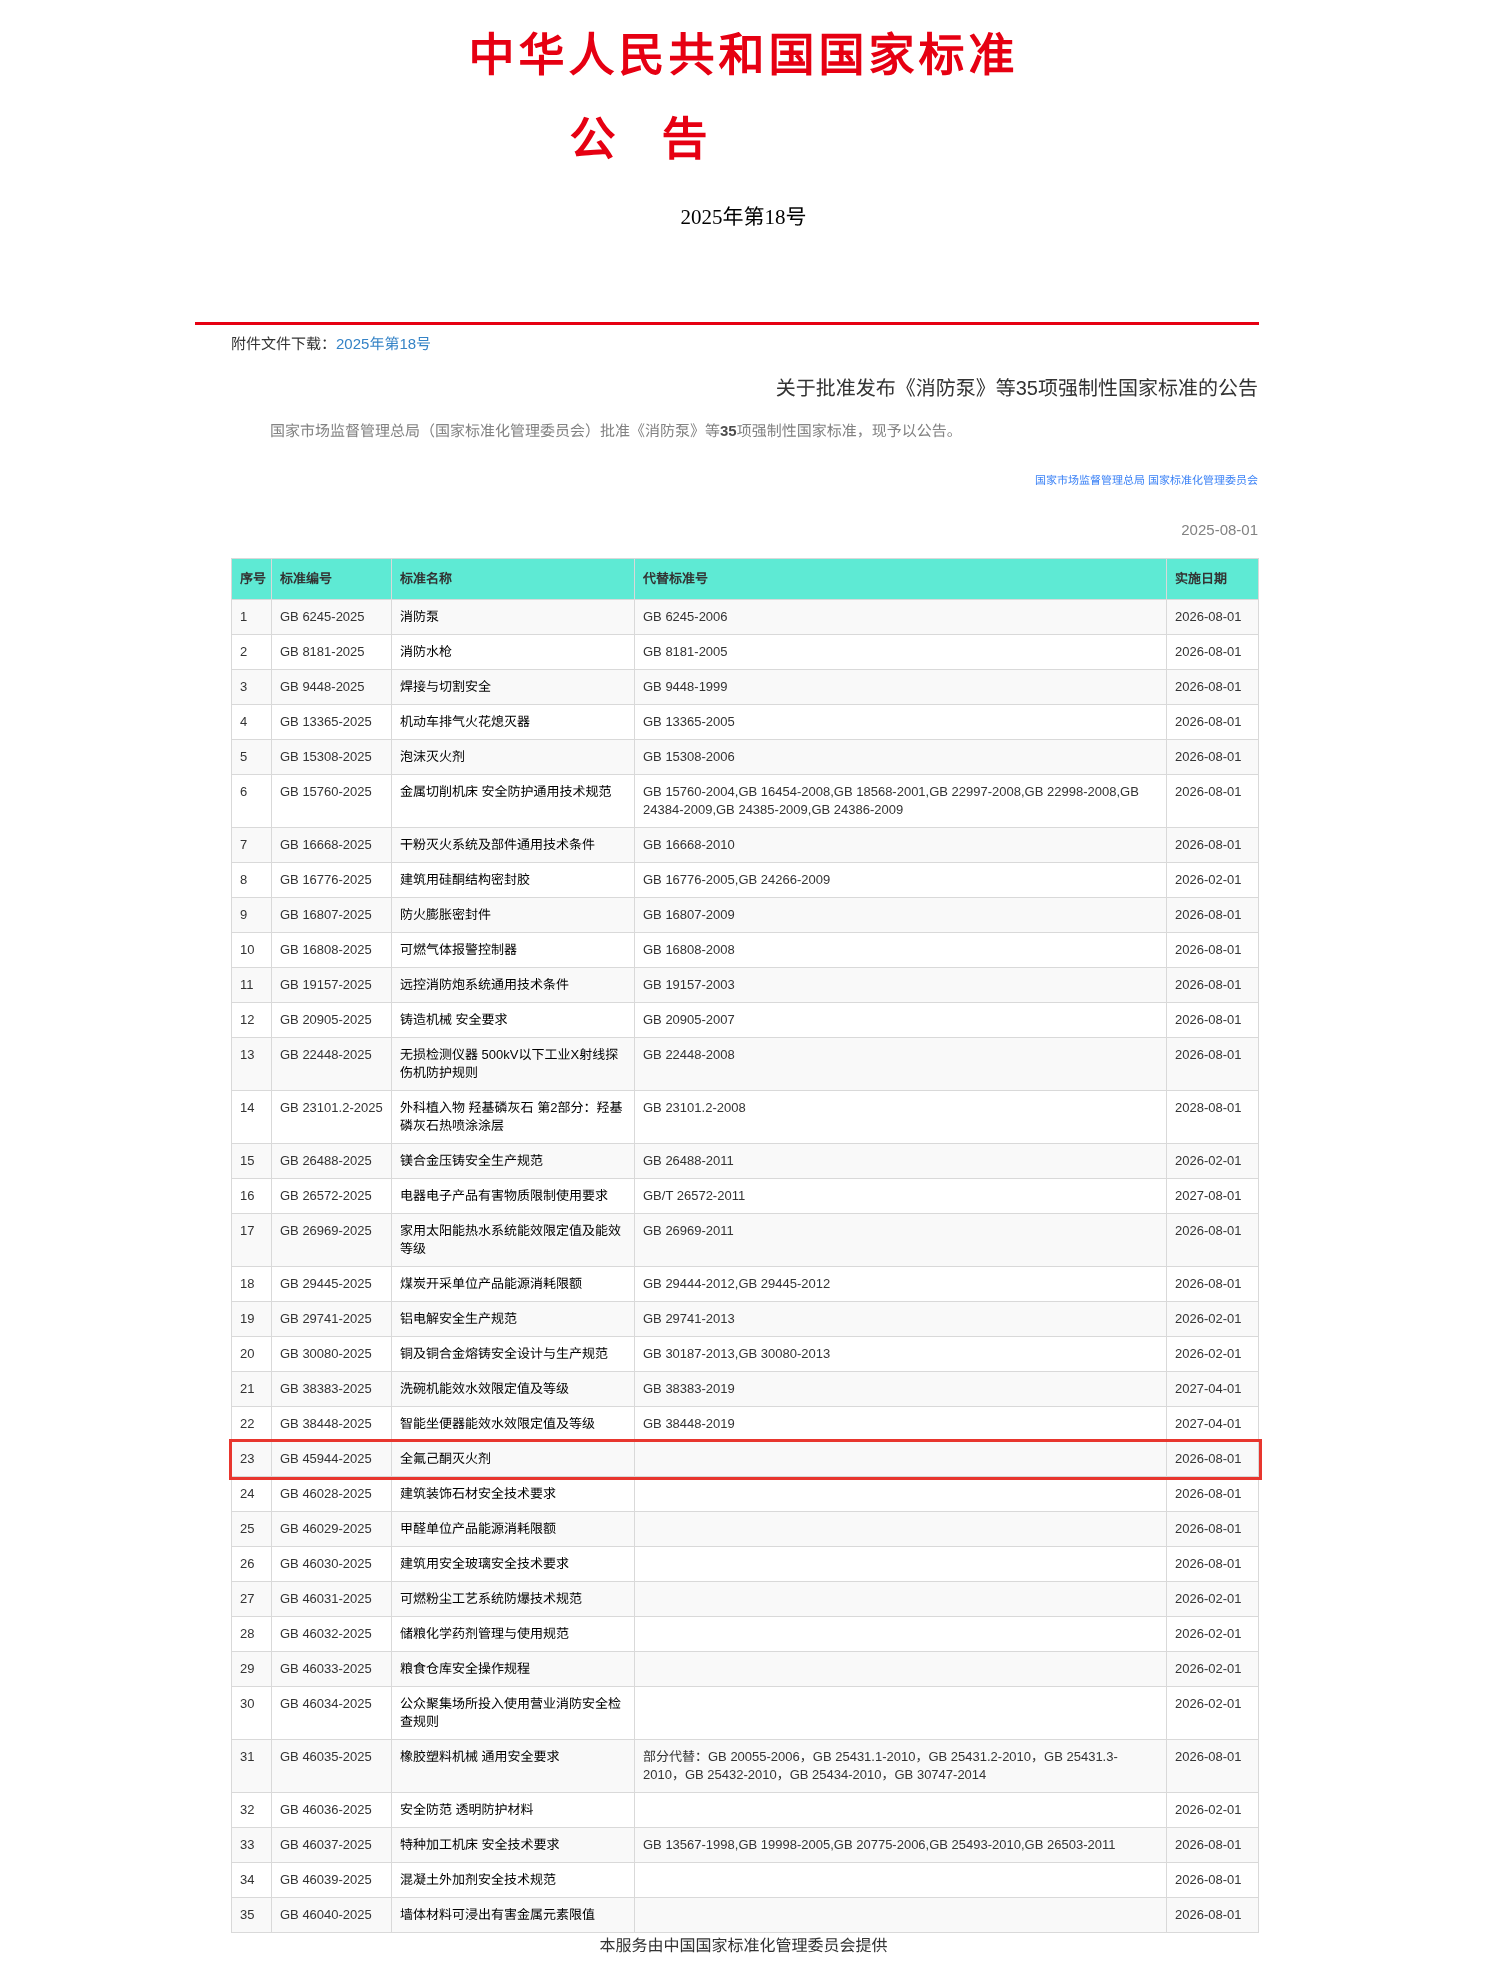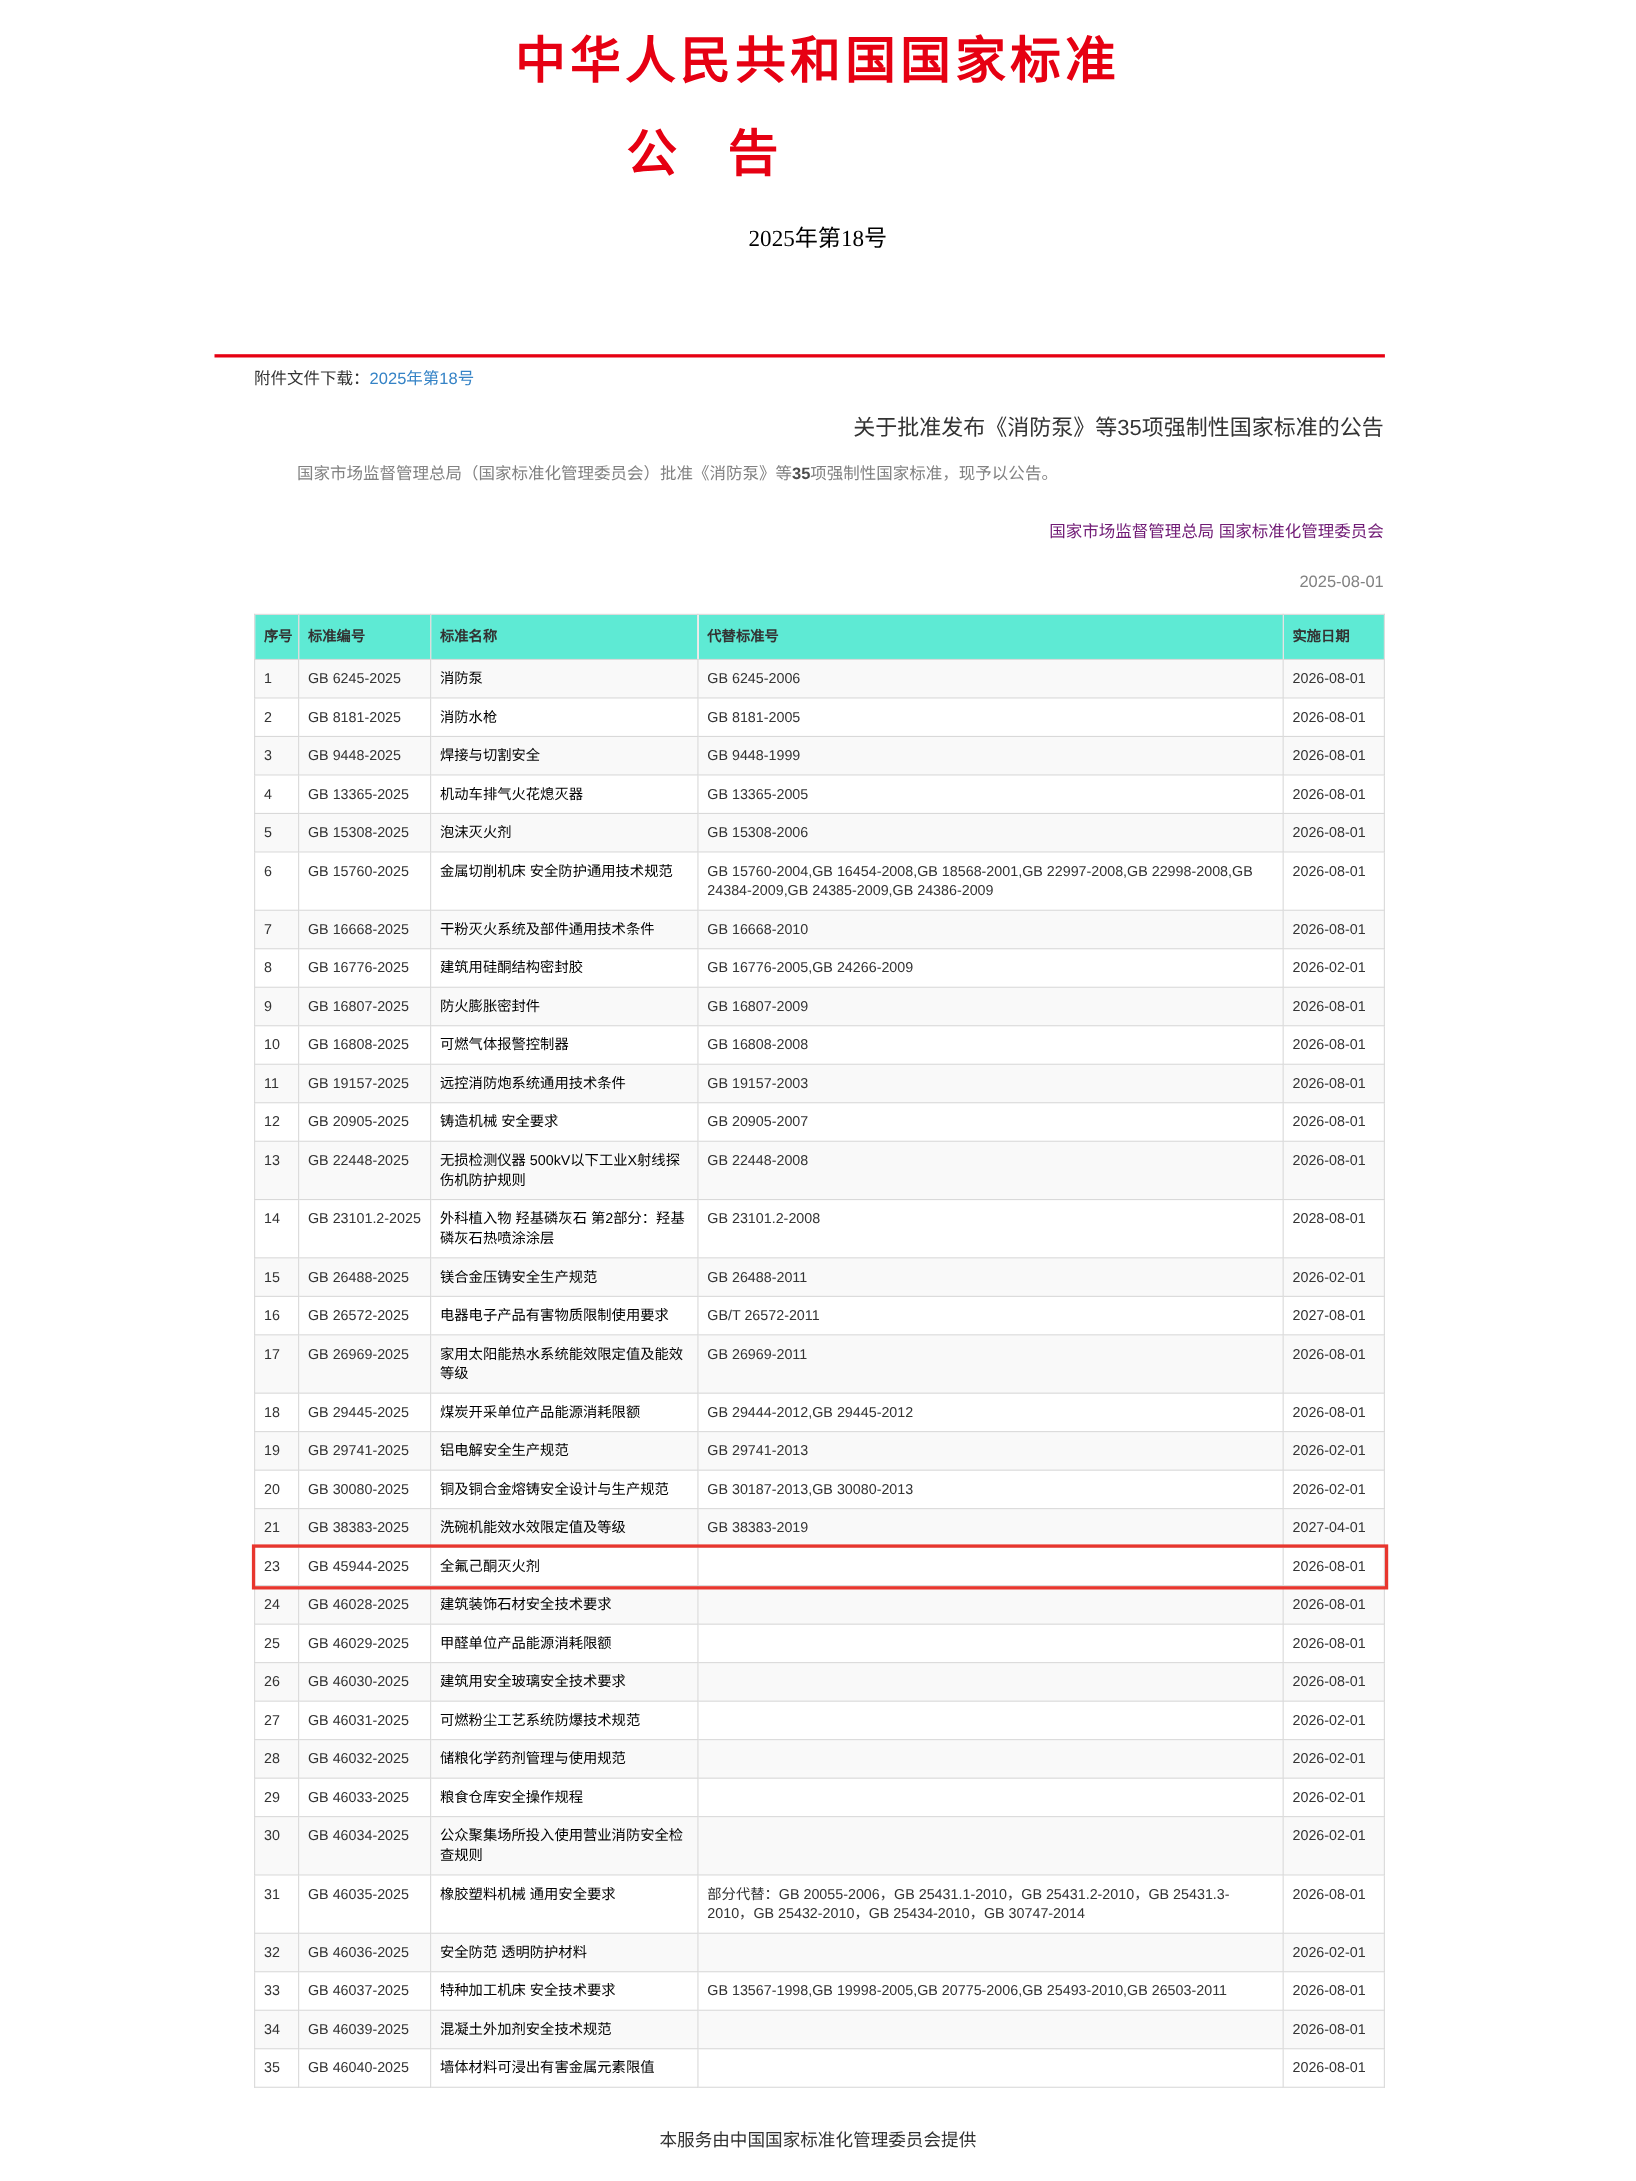--- a/index.html
+++ b/index.html
@@ -35,21 +35,21 @@
     position:absolute;top:372px;left:231px;width:1027px;text-align:right;
     font-size:20px;font-weight:normal;color:#333;
   }
   .ann-body{
     position:absolute;top:420px;left:231px;width:1027px;
     font-size:15px;line-height:1.5;color:#828282;text-indent:2.6em;
   }
   .ann-body .cnt{color:#4d4d4d;font-weight:bold;}
   .ann-issuer{
     position:absolute;top:471px;left:231px;width:1027px;text-align:right;
-    font-size:15px;color:#701a75;
+    font-size:11px;color:#3b82f6;
   }
   .ann-date{
     position:absolute;top:521px;left:231px;width:1027px;text-align:right;
     font-size:15px;color:#828282;
   }
   
   .std-table{
     position:absolute;top:558px;left:231px;width:1027px;
     border-collapse:collapse;table-layout:fixed;font-size:13px;color:#333;
   }
@@ -254,20 +254,27 @@
         <td class="c-rep">GB 30187-2013,GB 30080-2013</td>
         <td class="c-date">2026-02-01</td>
       </tr>
       <tr>
         <td class="c-no">21</td>
         <td class="c-code">GB 38383-2025</td>
         <td class="c-name"><a href="#">洗碗机能效水效限定值及等级</a></td>
         <td class="c-rep">GB 38383-2019</td>
         <td class="c-date">2027-04-01</td>
       </tr>
+      <tr>
+        <td class="c-no">22</td>
+        <td class="c-code">GB 38448-2025</td>
+        <td class="c-name"><a href="#">智能坐便器能效水效限定值及等级</a></td>
+        <td class="c-rep">GB 38448-2019</td>
+        <td class="c-date">2027-04-01</td>
+      </tr>
       <tr class="hl">
         <td class="c-no">23</td>
         <td class="c-code">GB 45944-2025</td>
         <td class="c-name"><a href="#">全氟己酮灭火剂</a></td>
         <td class="c-rep"></td>
         <td class="c-date">2026-08-01</td>
       </tr>
       <tr>
         <td class="c-no">24</td>
         <td class="c-code">GB 46028-2025</td>

